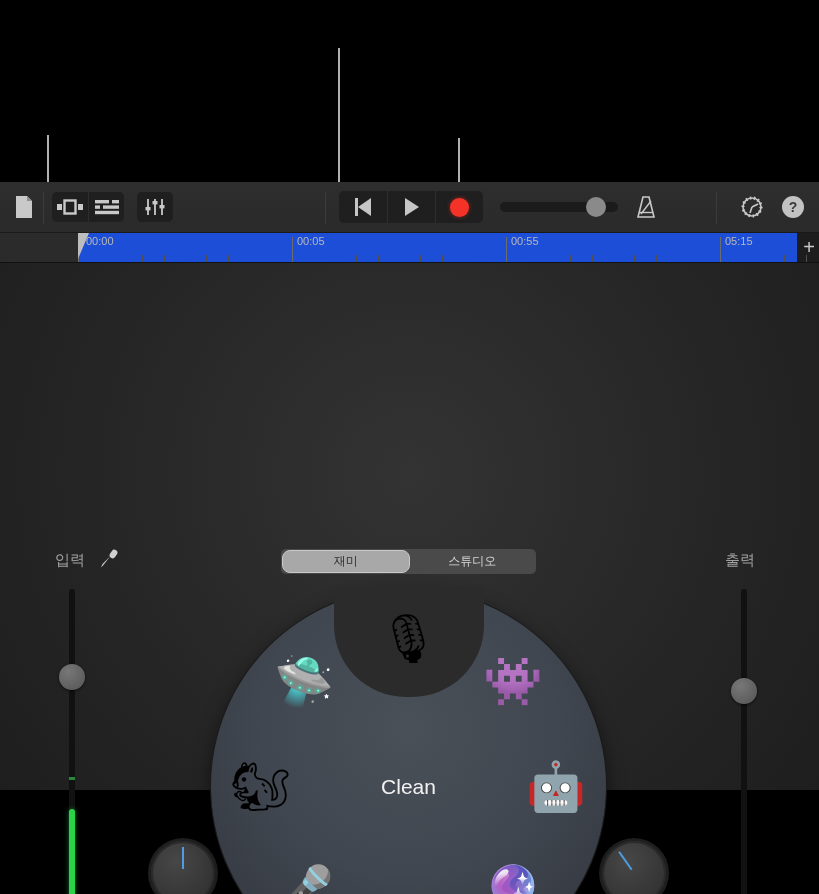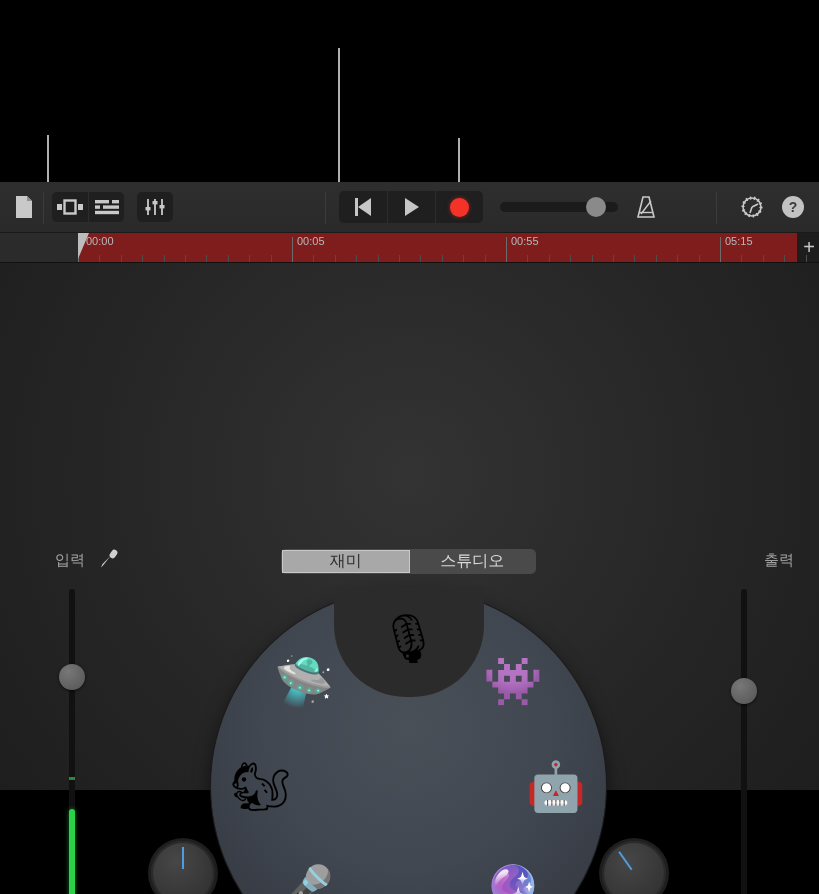--- a/index.html
+++ b/index.html
@@ -52,42 +52,42 @@
   .gear { left: 740px; width: 24px; height: 24px; }
   .help { left: 782px; width: 22px; height: 22px; border-radius: 50%; background:#c2c2c2;
           color:#3a3a3a; font-size:14px; font-weight:bold; display:flex; align-items:center;
           justify-content:center; }
   .tb-sep { position:absolute; top:10px; width:1px; height:32px; background:#3c3c3c; }
 
   
   .ruler { position: absolute; left: 0; top: 51px; width: 819px; height: 30px;
            background: #1d1d1d; border-bottom: 1px solid #111; overflow: hidden; }
   .ruler-left { position:absolute; left:0; top:0; width:78px; height:30px; background:#2b2b2b; }
-  .ruler-strip { position:absolute; left:78px; top:0; right:22px; height:30px; background:#7f1d1d; }
+  .ruler-strip { position:absolute; left:78px; top:0; right:22px; height:30px; background:#1d4ed8; }
   .tick { position:absolute; bottom:0; width:1px; background:#4e4e4e; }
   .tick.major { height: 26px; background:#6c6c6c; }
   .tick.minor { height: 8px; }
   .tlabel { position:absolute; top:2px; font-size:11px; color:#b8b8b8; }
   .playhead { position:absolute; top:0; width:0; height:0;
               border-left: 11px solid #bdbdbd; border-bottom: 26px solid transparent; }
   .plus { position:absolute; right:4px; top:5px; color:#c8c8c8; font-size:20px; line-height:18px; }
 
   
   .main { position: absolute; left:0; top:81px; width:819px; height:527px;
           background: radial-gradient(circle at 50% 40%, #333 0%, #262626 58%, #1e1e1e 100%); }
 
   .label-input { position:absolute; left:55px; top:288px; font-size:15px; color:#a0a0a0; }
   .mic-glyph { position:absolute; left:99px; top:286px; width:20px; height:20px; }
-  .label-output { position:absolute; left:725px; top:288px; font-size:15px; color:#a0a0a0;margin-left:39px; }
+  .label-output { position:absolute; left:725px; top:288px; font-size:15px; color:#a0a0a0; }
 
   
   .tabs { position:absolute; left:281px; top:286px; width:255px; height:25px;
           background:#4a4a4a; border-radius:5px; display:flex; padding:1px; }
   .tab { flex:1; display:flex; align-items:center; justify-content:center;
-         font-size:16px; color:#d8d8d8; border-radius:0; }
+         font-size:12px; color:#d8d8d8; border-radius:8px; }
   .tab.active { background:#a8a8a8; color:#2d2d2d; border:1px solid #c9c9c9; }
 
   
   .vslider { position:absolute; width:6px; border-radius:3px; }
   .vs-left { left:69px; top:326px; height:344px; background:#111; }
   .vs-right { left:741px; top:326px; height:344px; background:#111; }
   .vs-knob { position:absolute; left:-10px; width:26px; height:26px; border-radius:50%;
              background: radial-gradient(circle at 35% 30%, #777, #545454);
              box-shadow: 0 1px 3px rgba(0,0,0,.6); }
   .vs-meter { position:absolute; left:0; width:6px; border-radius:3px; background:#2ad248;
@@ -305,20 +305,21 @@
 
       <div class="knob-wrap" style="left:602px; top:578px;">
         <div class="knob">
           <div class="knob-ind" id="squeeze-ind" style="transform: rotate(-35deg);"></div>
         </div>
 
       </div>
 
       <div class="dial">
         <div class="dial-notch"></div>
+        <div class="dial-center">Clean</div>
         <div id="dial-icons">
             <div class="dial-icon" style="left:197.5px; top:49.5px;">🎙</div>
             <div class="dial-icon" style="left:302.2px; top:92.8px;">👾</div>
             <div class="dial-icon" style="left:345.5px; top:197.5px;">🤖</div>
             <div class="dial-icon" style="left:302.2px; top:302.2px;">🔮</div>
             <div class="dial-icon" style="left:92.8px; top:302.2px;">🎤</div>
             <div class="dial-icon" style="left:49.5px; top:197.5px;">🐿</div>
             <div class="dial-icon" style="left:92.8px; top:92.8px;">🛸</div>
           </div>
       </div>

